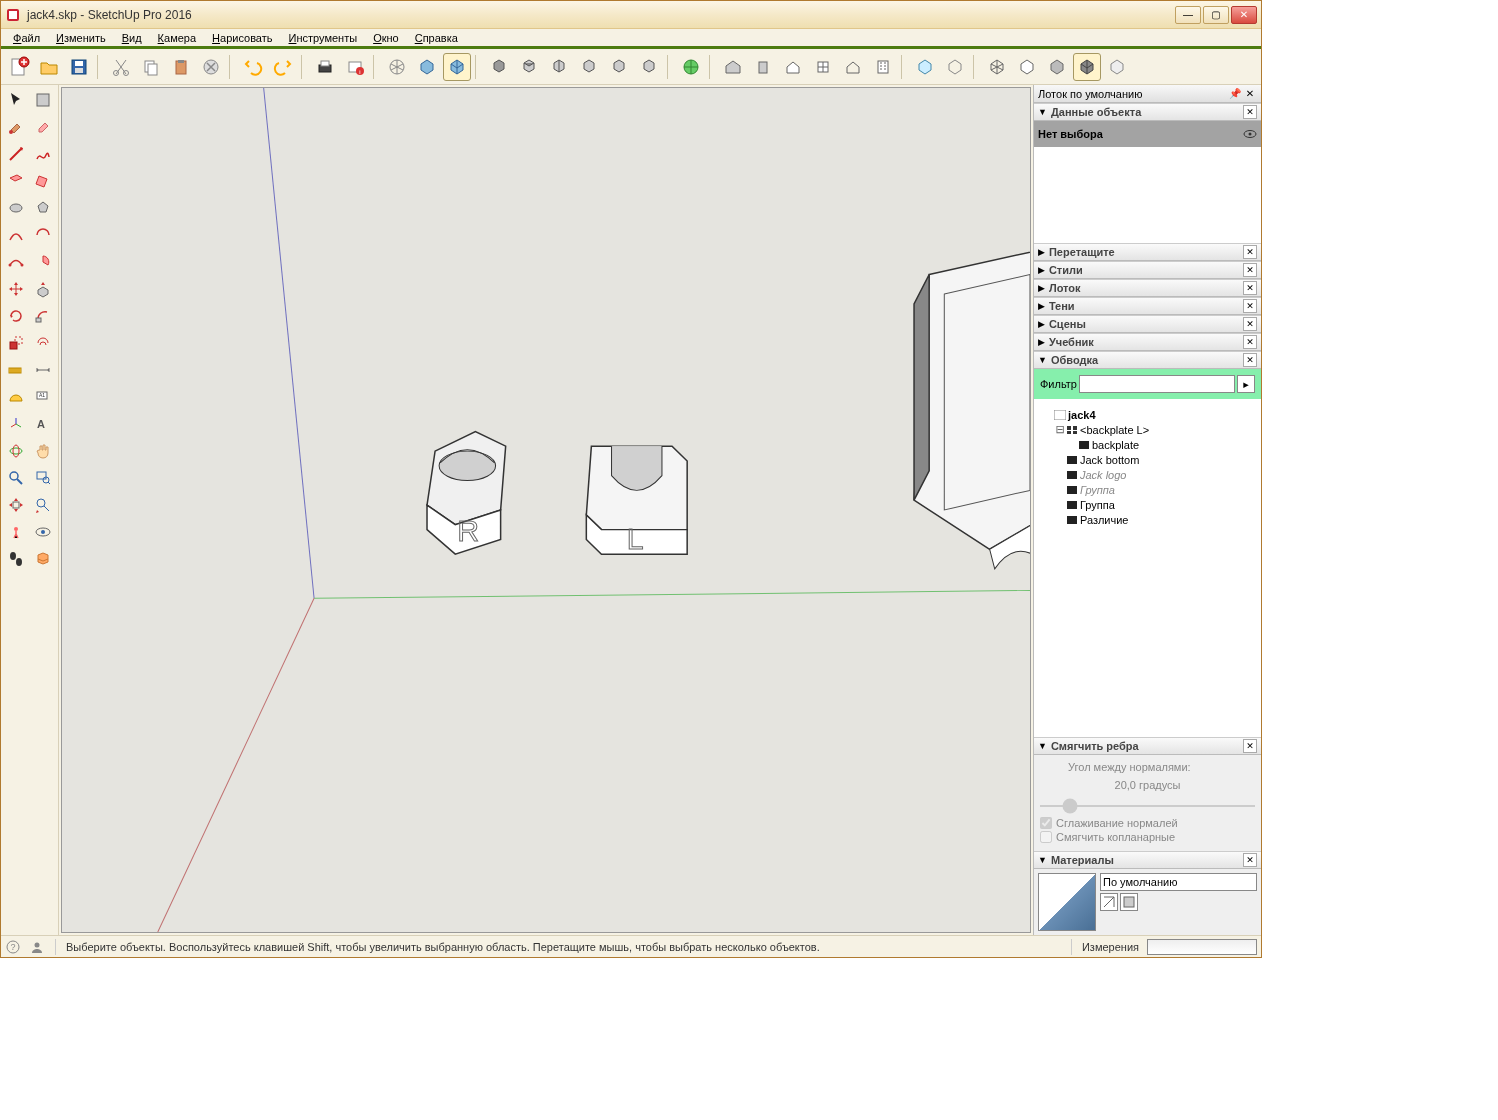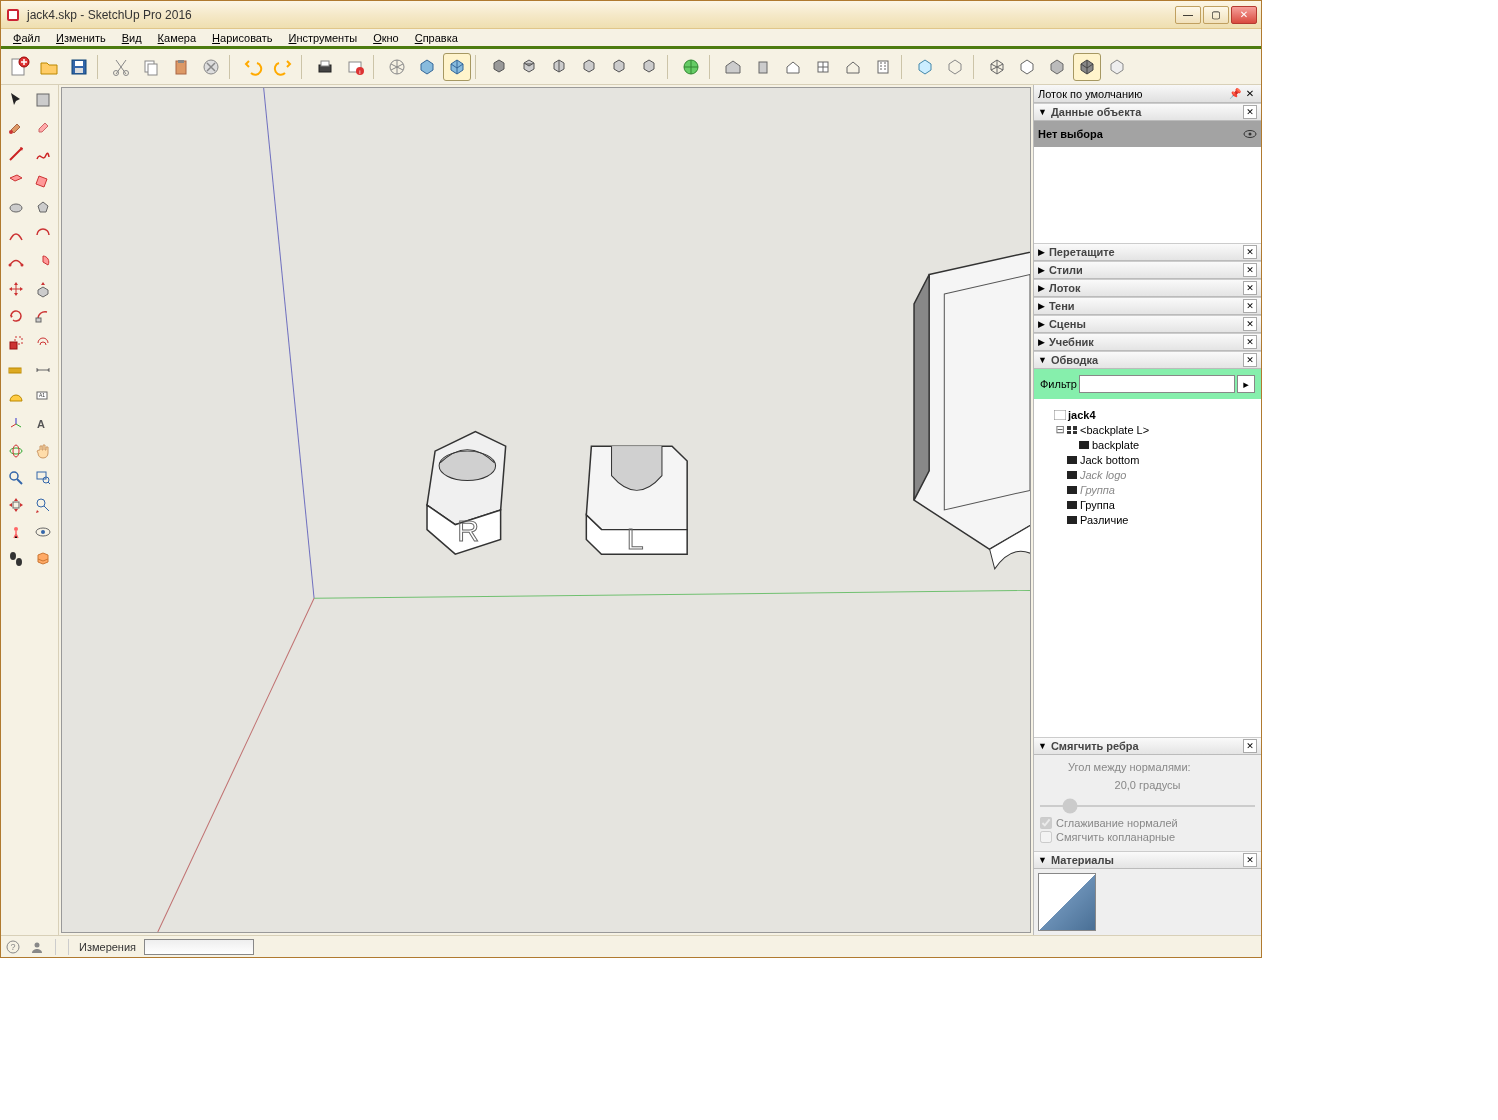--- a/index.html
+++ b/index.html
@@ -697,37 +697,53 @@
           </label>
       </div>
 
       <div class="panel-header">
           <span class="tri">▼</span>
           <span class="lbl">Материалы</span>
           <span class="xb">✕</span>
         </div>
       <div class="mat-body">
         <div class="mat-swatch"></div>
+        <div class="mat-right">
+          <input type="text" value="По умолчанию" style="">
+          <div class="row">
+            <div class="ib">
+                <svg width="12" height="12" viewBox="0 0 12 12">
+                  <path d="M1 11L11 1M1 1h10v10" stroke="#666" fill="none"></path>
+                </svg>
+              </div>
+            <div class="ib">
+                <svg width="12" height="12" viewBox="0 0 12 12">
+                  <rect x="1" y="1" width="10" height="10" fill="#ccc" stroke="#666"></rect>
+                </svg>
+              </div>
+          </div>
+        </div>
       </div>
     </div>
 
   </div>
 
   <div class="statusbar">
     <span class="sicon">
         <svg width="14" height="14" viewBox="0 0 14 14">
           <circle cx="7" cy="7" r="6" fill="none" stroke="#888"></circle>
           <text x="7" y="10" font-size="9" text-anchor="middle" fill="#888">?</text>
         </svg>
       </span>
     <span class="sicon">
         <svg width="14" height="14" viewBox="0 0 14 14">
           <circle cx="7" cy="5" r="2.5" fill="#888"></circle>
           <path d="M2 13c0-3 3-4 5-4s5 1 5 4" fill="#888"></path>
         </svg>
       </span>
     <span class="ssep"></span>
+    <span class="hint">Выберите объекты. Воспользуйтесь клавишей Shift, чтобы увеличить выбранную область. Перетащите мышь, чтобы выбрать несколько объектов.</span>
     <span class="ssep"></span>
     <span class="meas-lbl">Измерения</span>
     <div class="meas-val"></div>
   </div>
 
 </div>
 
 </body></html>

